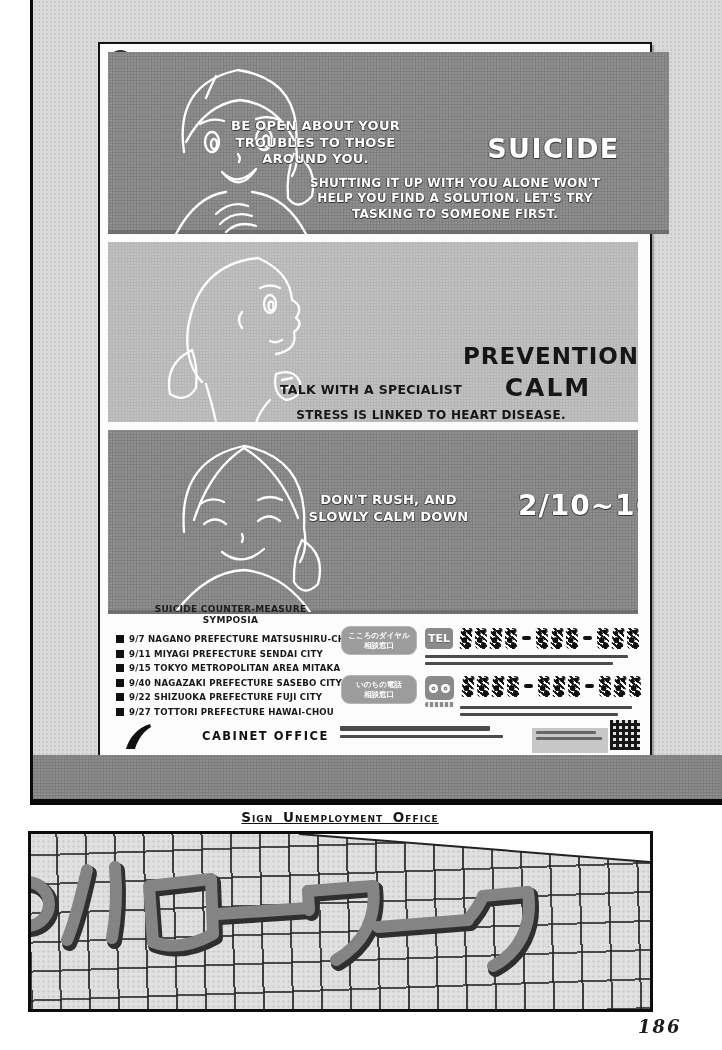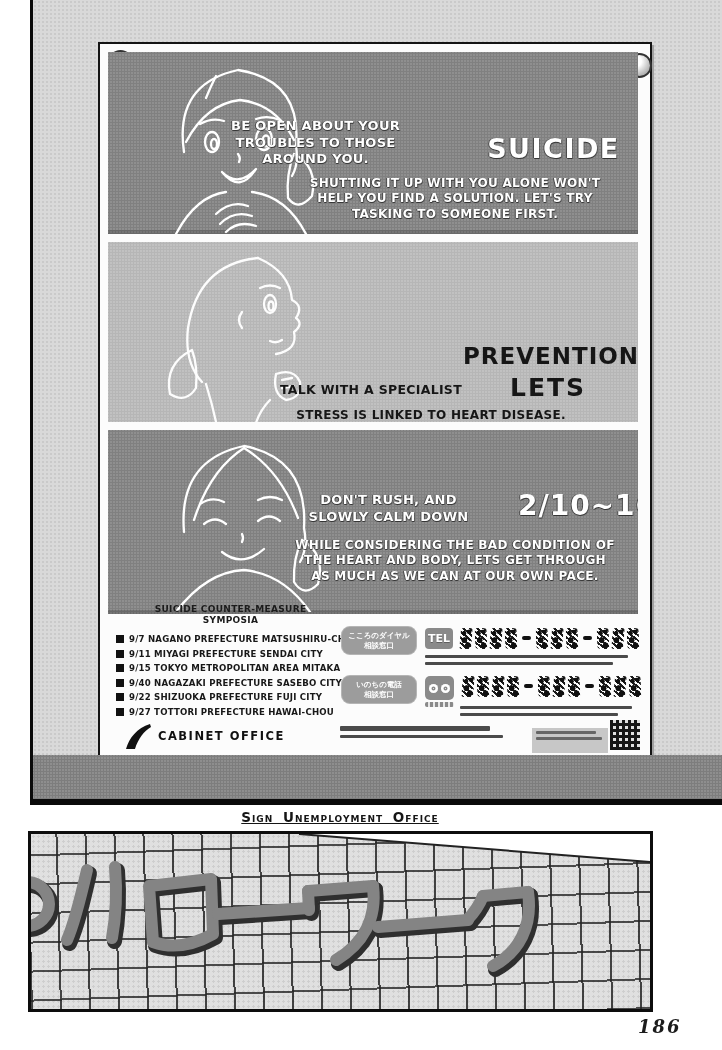--- a/index.html
+++ b/index.html
@@ -23,21 +23,21 @@
     border:2px solid #141414;box-shadow:2px 3px 0 rgba(0,0,0,.25);}
   .pin{width:21px;height:21px;border-radius:50%;border:2px solid #333;
     background:radial-gradient(circle at 35% 30%,#ffffff 25%,#cfcfcf 55%,#8a8a8a 100%);}
   .band{left:8px;width:530px;overflow:hidden;}
   .band.dark{background-color:#8f8f8f;
     background-image:radial-gradient(rgba(0,0,0,.10) 1px,transparent 1.2px);
     background-size:3px 3px;box-shadow:inset 0 -4px 0 rgba(0,0,0,.18);}
   .band.light{background-color:#c1c1c1;
     background-image:radial-gradient(rgba(0,0,0,.06) 1px,transparent 1.2px);
     background-size:3px 3px;}
-  .bandA{top:8px;height:182px;}
+  .bandA{top:8px;height:182px;padding-left:31px;}
   .bandB{top:198px;height:180px;}
   .bandC{top:386px;height:184px;}
 
   .face-svg{position:absolute;}
   .face-svg path,.face-svg ellipse,.face-svg circle{fill:none;stroke:#fff;
     stroke-width:2.3;stroke-linecap:round;stroke-linejoin:round;}
   .bandB .face-svg path,.bandB .face-svg ellipse{stroke:#fdfdfd;}
 
   .comic{font-weight:bold;letter-spacing:.3px;text-align:center;line-height:1.28;}
   .wtxt{color:#ffffff;
@@ -69,21 +69,21 @@
       repeating-linear-gradient(38deg,#1b1b1b 0 2px,transparent 2px 4.2px);}
   .glyph:nth-child(2n){transform:skewX(4deg) rotate(2deg);}
   .numdash{display:inline-block;width:9px;height:4px;border-radius:2px;background:#111;margin:0 3.5px;}
   .fp{height:3.2px;background:#2c2c2c;border-radius:1px;margin-bottom:3.5px;opacity:.85;}
   .dial-icon{width:29px;height:24px;border-radius:5px;background:#8a8a8a;
     display:flex;align-items:center;justify-content:center;gap:3px;}
   .dial-icon i{width:9px;height:9px;border-radius:50%;background:#fff;display:block;
     box-shadow:inset 0 0 0 2.5px #fff,inset 0 0 0 4px #8a8a8a;}
   .dial-strip{width:29px;height:5px;margin-top:2px;border-radius:2px;
     background:repeating-linear-gradient(90deg,#8a8a8a 0 3px,#e8e8e8 3px 5px);}
-  .cab-label{font-size:11.5px;font-weight:bold;color:#111;letter-spacing:1.5px;}
+  .cab-label{font-size:11.5px;font-weight:bold;color:#111;letter-spacing:1.5px;margin-left:44px;}
   .qr{width:30px;height:30px;background:
       repeating-linear-gradient(0deg,#161616 0 3px,transparent 3px 6px),
       repeating-linear-gradient(90deg,#161616 0 3px,#e0e0e0 3px 6px);}
   .graybox{width:76px;height:25px;background:#c7c7c7;padding:3px 4px;box-sizing:border-box;}
   .graybox .fp{background:#555;height:2.5px;}
 
   
   .caption{left:0;top:809px;width:680px;text-align:center;font-size:13.5px;font-weight:bold;
     color:#151515;font-variant:small-caps;letter-spacing:1px;word-spacing:4px;text-decoration:underline;}
   .panel2{left:28px;top:831px;width:625px;height:181px;border:3px solid #0d0d0d;
@@ -152,21 +152,21 @@
         <path d="M 84,70 Q 78,78 84,86"></path>
         <path d="M 124,98 Q 118,102 112,99"></path>
         <path d="M 118,132 Q 136,126 142,140 Q 144,156 128,158 Q 114,152 118,132"></path>
         <path d="M 124,138 L 134,136"></path>
         <path d="M 124,146 L 136,144"></path>
         <path d="M 112,158 Q 100,170 96,188"></path>
         <path d="M 48,142 Q 56,168 60,190"></path>
       </svg>
       <div class="abs comic dtxt" style="left:163px;top:140px;width:200px;font-size:12.5px;">TALK WITH A SPECIALIST</div>
       <div class="abs comic dtxt" style="left:355px;top:100px;width:170px;font-size:23px;letter-spacing:1px;">PREVENTION</div>
-      <div class="abs comic dtxt" style="left:355px;top:130px;width:170px;font-size:25px;letter-spacing:2px;">LETS</div>
+      <div class="abs comic dtxt" style="left:355px;top:130px;width:170px;font-size:25px;letter-spacing:2px;">CALM</div>
       <div class="abs comic dtxt ml" style="left:168px;top:166px;width:310px;font-size:12px;">STRESS IS LINKED TO HEART DISEASE.
 LET'S SEE A SPECIALIST EARLY.</div>
     </section>
 
     <section class="abs band dark bandC">
       <svg class="face-svg" style="left:50px;top:2px;" width="170" height="180" viewBox="0 0 170 180">
         <path d="M 26,100 Q 20,28 86,14 Q 150,26 146,96 Q 150,116 142,130"></path>
         <path d="M 86,16 Q 52,38 36,88"></path>
         <path d="M 86,16 Q 122,38 140,86"></path>
         <path d="M 42,72 Q 54,64 66,70"></path>
@@ -174,23 +174,20 @@
         <path d="M 46,92 Q 57,83 68,92"></path>
         <path d="M 100,89 Q 111,80 122,89"></path>
         <path d="M 84,102 Q 86,106 84,110"></path>
         <path d="M 64,120 Q 84,136 106,117"></path>
         <path d="M 144,108 Q 168,122 160,152 Q 146,166 136,150 Q 135,126 144,108"></path>
         <path d="M 18,180 Q 48,140 86,138 Q 126,142 152,180"></path>
       </svg>
       <div class="abs comic wtxt ml" style="left:188px;top:62px;width:185px;font-size:13px;">DON'T RUSH, AND
 SLOWLY CALM DOWN</div>
       <div class="abs comic wtxt" style="left:388px;top:58px;width:150px;font-size:28px;letter-spacing:1px;margin-left:16px;">2/10~16</div>
-      <div class="abs comic wtxt ml" style="left:172px;top:108px;width:350px;font-size:12px;">WHILE CONSIDERING THE BAD CONDITION OF
-THE HEART AND BODY, LETS GET THROUGH
-AS MUCH AS WE CAN AT OUR OWN PACE.</div>
     </section>
 
     <div class="abs" style="left:8px;top:558px;width:534px;height:153px;">
 
       <div class="abs info-title ml" style="left:10px;top:2px;width:225px;">SUICIDE COUNTER-MEASURE
 SYMPOSIA</div>
 
       <div class="abs" style="left:8px;top:30px;">
         <div class="symp-item">
             <span class="sq"></span>

